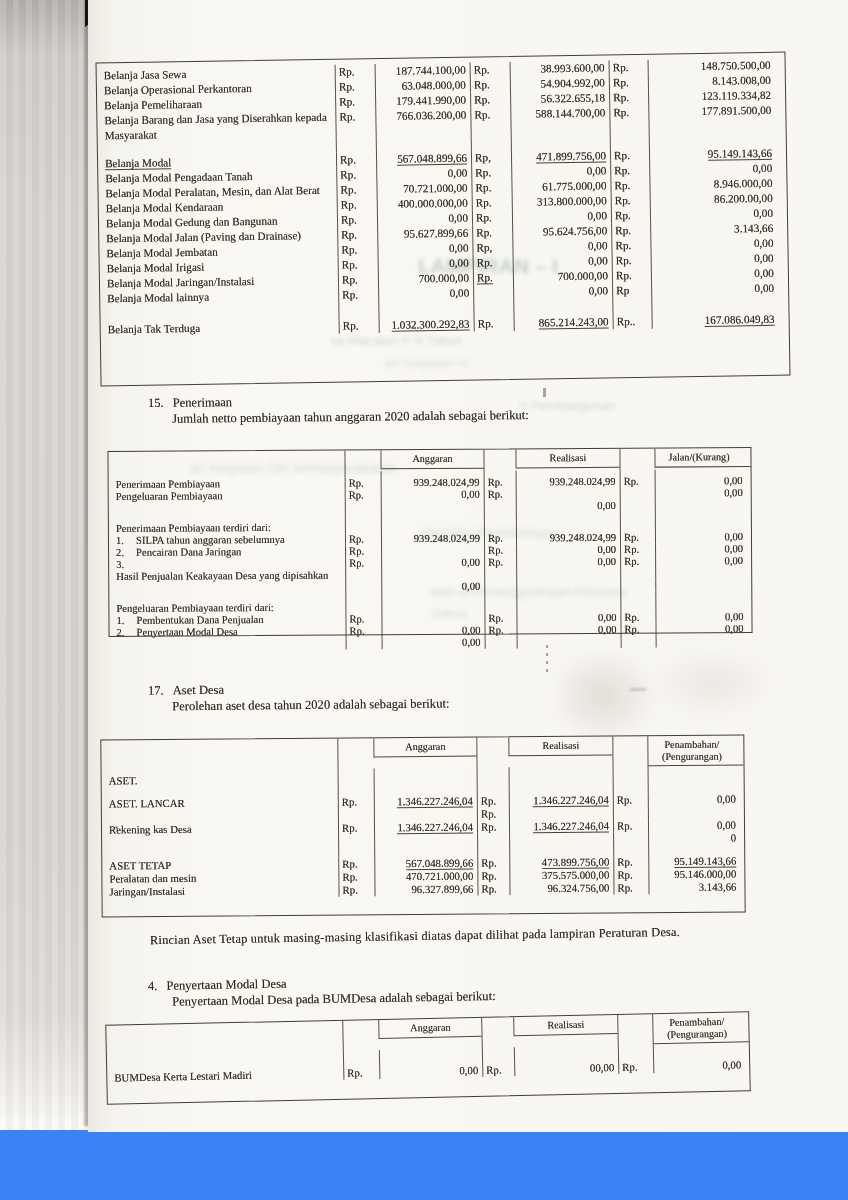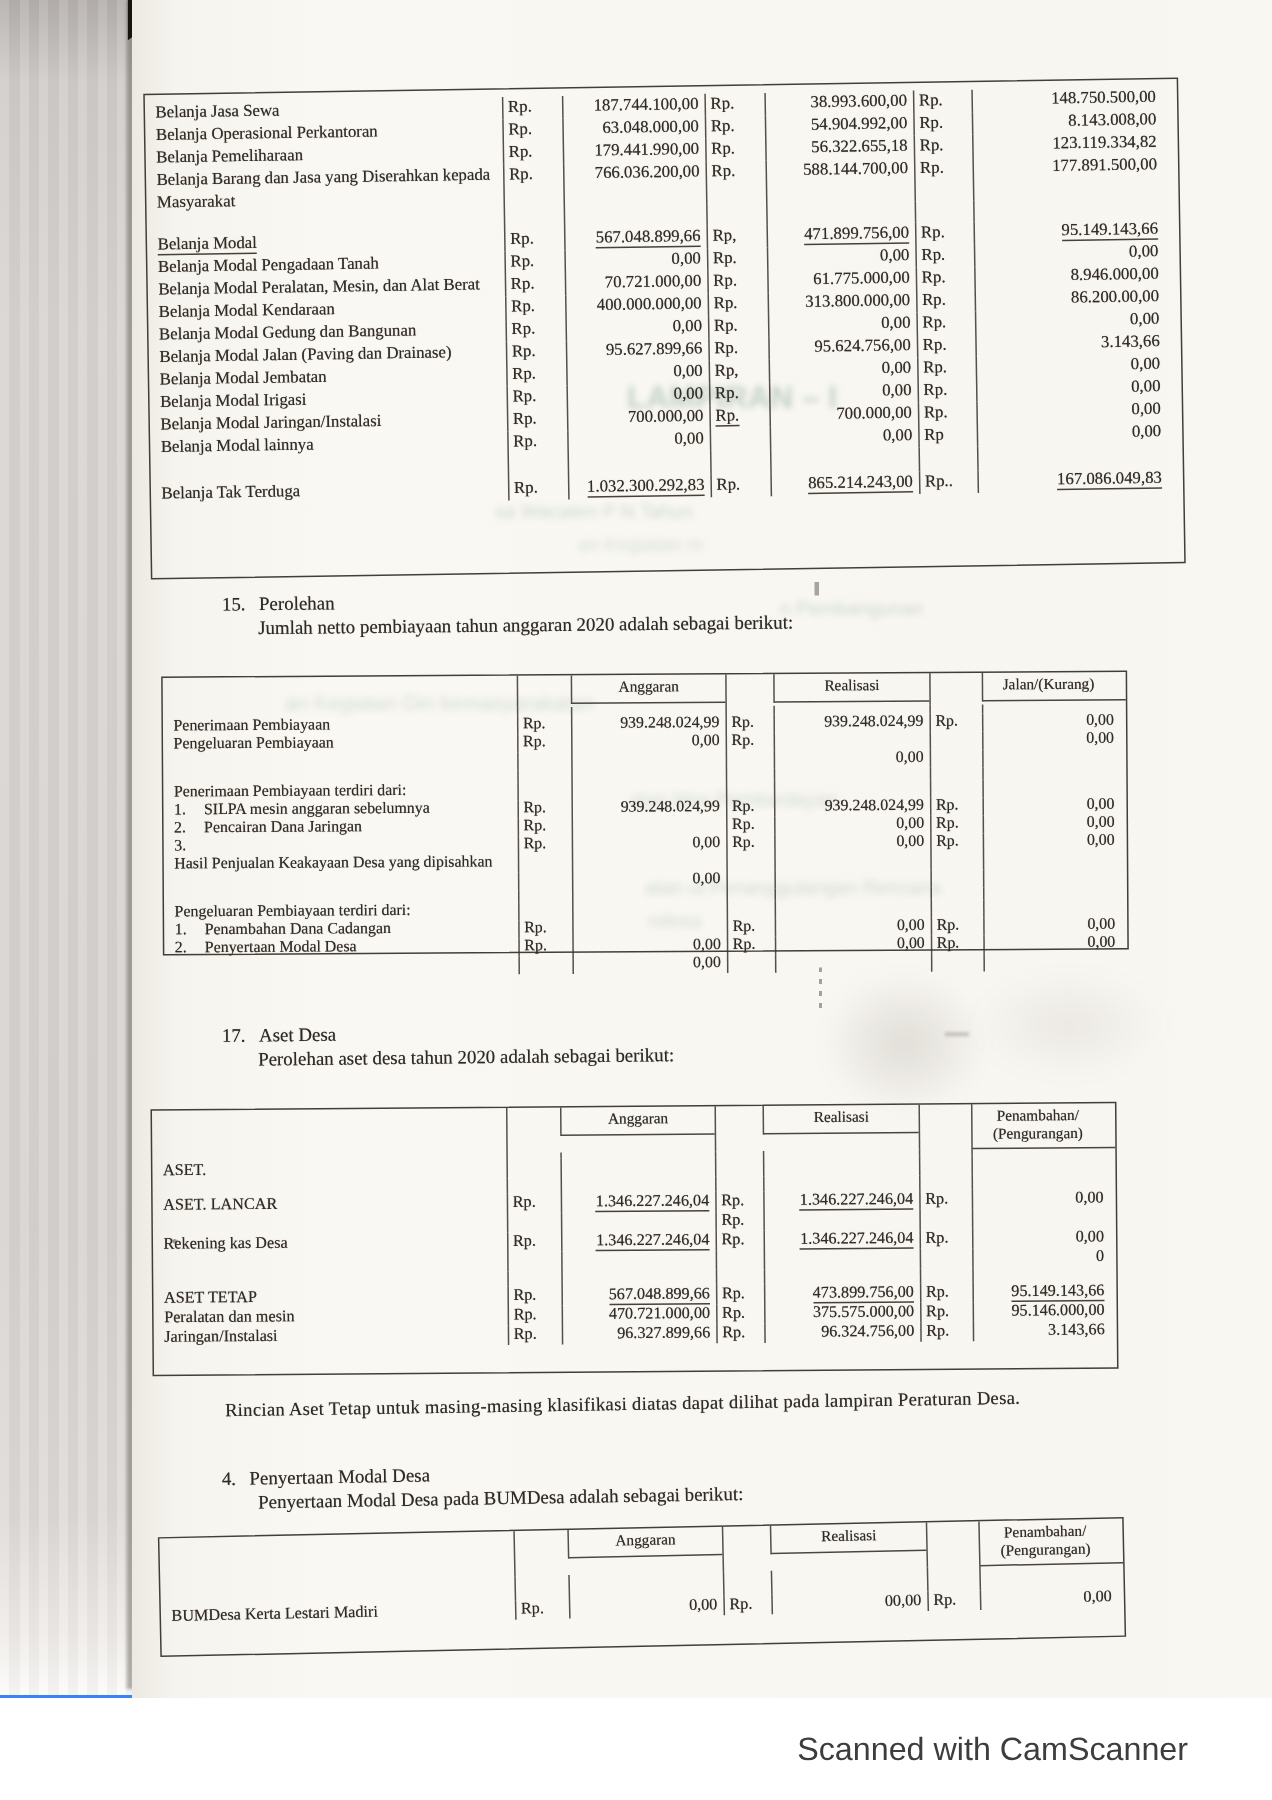--- a/index.html
+++ b/index.html
@@ -251,21 +251,21 @@
         <div class="cell c3"><span>Rp.</span></div>
         <div class="cell c4"><span class="u">865.214.243,00</span></div>
         <div class="cell c5"><span>Rp..</span></div>
         <div class="cell c6"><span class="u">167.086.049,83</span></div>
       </div>
     </div>
 
   <div class="sec" style="top:394px">
     <div class="sechead">
       <span>15.</span>
-      <span>Perolehan</span>
+      <span>Penerimaan</span>
     </div>
     <div class="secsub">Jumlah netto pembiayaan tahun anggaran 2020 adalah sebagai berikut:</div>
   </div>
 
   <div class="tbl t2">
       <div class="trow thead">
         <div class="cell c0"></div>
         <div class="cell c1"></div>
         <div class="cell c2 hcell">Anggaran</div>
         <div class="cell c3"></div>
@@ -321,21 +321,21 @@
       <div class="trow">
         <div class="cell c0"><span>Penerimaan Pembiayaan terdiri dari:</span></div>
         <div class="cell c1"><span></span></div>
         <div class="cell c2"><span></span></div>
         <div class="cell c3"><span></span></div>
         <div class="cell c4"><span></span></div>
         <div class="cell c5"><span></span></div>
         <div class="cell c6"><span></span></div>
       </div>
       <div class="trow">
-        <div class="cell c0"><span class="num">1.</span><span>SILPA mesin anggaran sebelumnya</span></div>
+        <div class="cell c0"><span class="num">1.</span><span>SILPA tahun anggaran sebelumnya</span></div>
         <div class="cell c1"><span>Rp.</span></div>
         <div class="cell c2"><span>939.248.024,99</span></div>
         <div class="cell c3"><span>Rp.</span></div>
         <div class="cell c4"><span>939.248.024,99</span></div>
         <div class="cell c5"><span>Rp.</span></div>
         <div class="cell c6"><span>0,00</span></div>
       </div>
       <div class="trow">
         <div class="cell c0"><span class="num">2.</span><span>Pencairan Dana Jaringan</span></div>
         <div class="cell c1"><span>Rp.</span></div>
@@ -375,21 +375,21 @@
       <div class="trow">
         <div class="cell c0"><span>Pengeluaran Pembiayaan terdiri dari:</span></div>
         <div class="cell c1"><span></span></div>
         <div class="cell c2"><span></span></div>
         <div class="cell c3"><span></span></div>
         <div class="cell c4"><span></span></div>
         <div class="cell c5"><span></span></div>
         <div class="cell c6"><span></span></div>
       </div>
       <div class="trow">
-        <div class="cell c0"><span class="num">1.</span><span>Penambahan Dana Cadangan</span></div>
+        <div class="cell c0"><span class="num">1.</span><span>Pembentukan Dana Penjualan</span></div>
         <div class="cell c1"><span>Rp.</span></div>
         <div class="cell c2"><span></span></div>
         <div class="cell c3"><span>Rp.</span></div>
         <div class="cell c4"><span>0,00</span></div>
         <div class="cell c5"><span>Rp.</span></div>
         <div class="cell c6"><span>0,00</span></div>
       </div>
       <div class="trow">
         <div class="cell c0"><span class="num">2.</span><span>Penyertaan Modal Desa</span></div>
         <div class="cell c1"><span>Rp.</span></div>
@@ -564,16 +564,13 @@
         <div class="cell c0"><span>BUMDesa Kerta Lestari Madiri</span></div>
         <div class="cell c1"><span>Rp.</span></div>
         <div class="cell c2"><span>0,00</span></div>
         <div class="cell c3"><span>Rp.</span></div>
         <div class="cell c4"><span>00,00</span></div>
         <div class="cell c5"><span>Rp.</span></div>
         <div class="cell c6"><span>0,00</span></div>
       </div>
     </div>
 
-  <div class="footer">
-    <div class="wm">Scanned with CamScanner</div>
-  </div>
 </div>
 
 </body></html>

